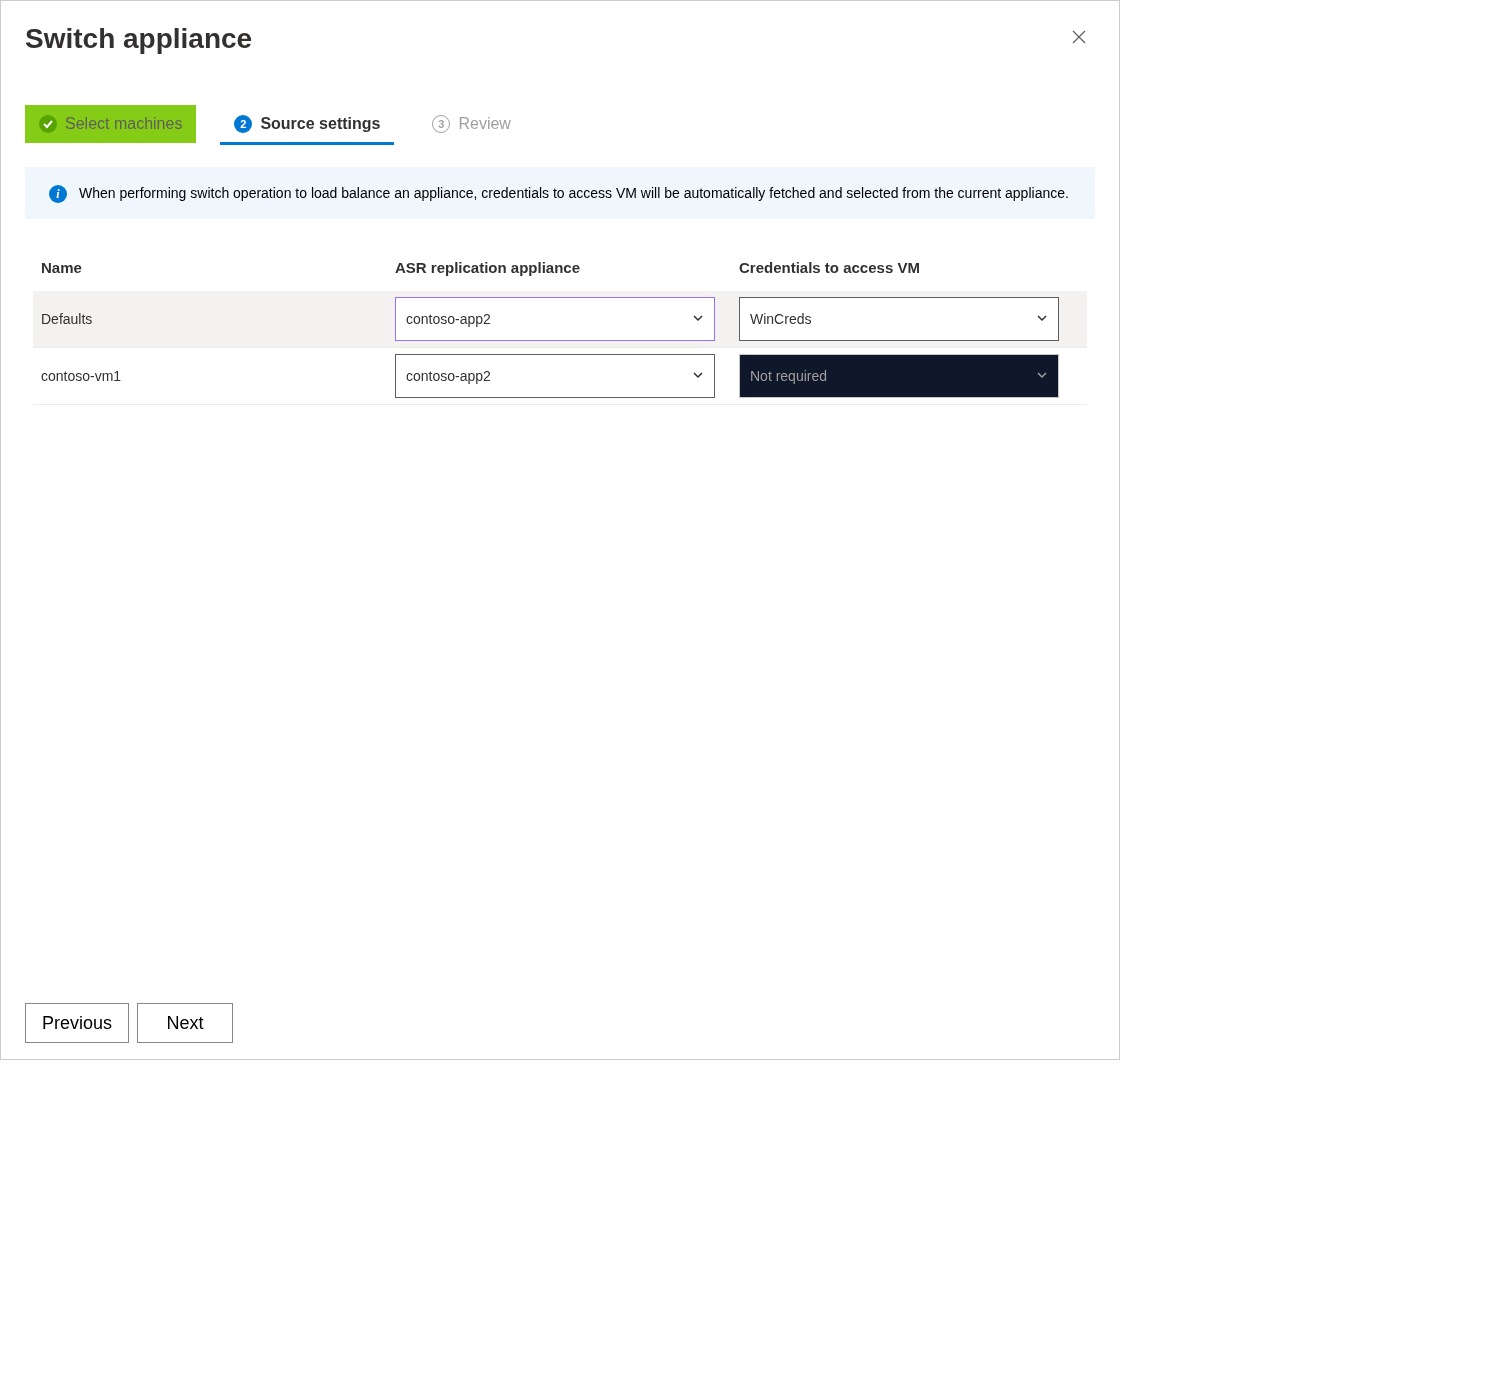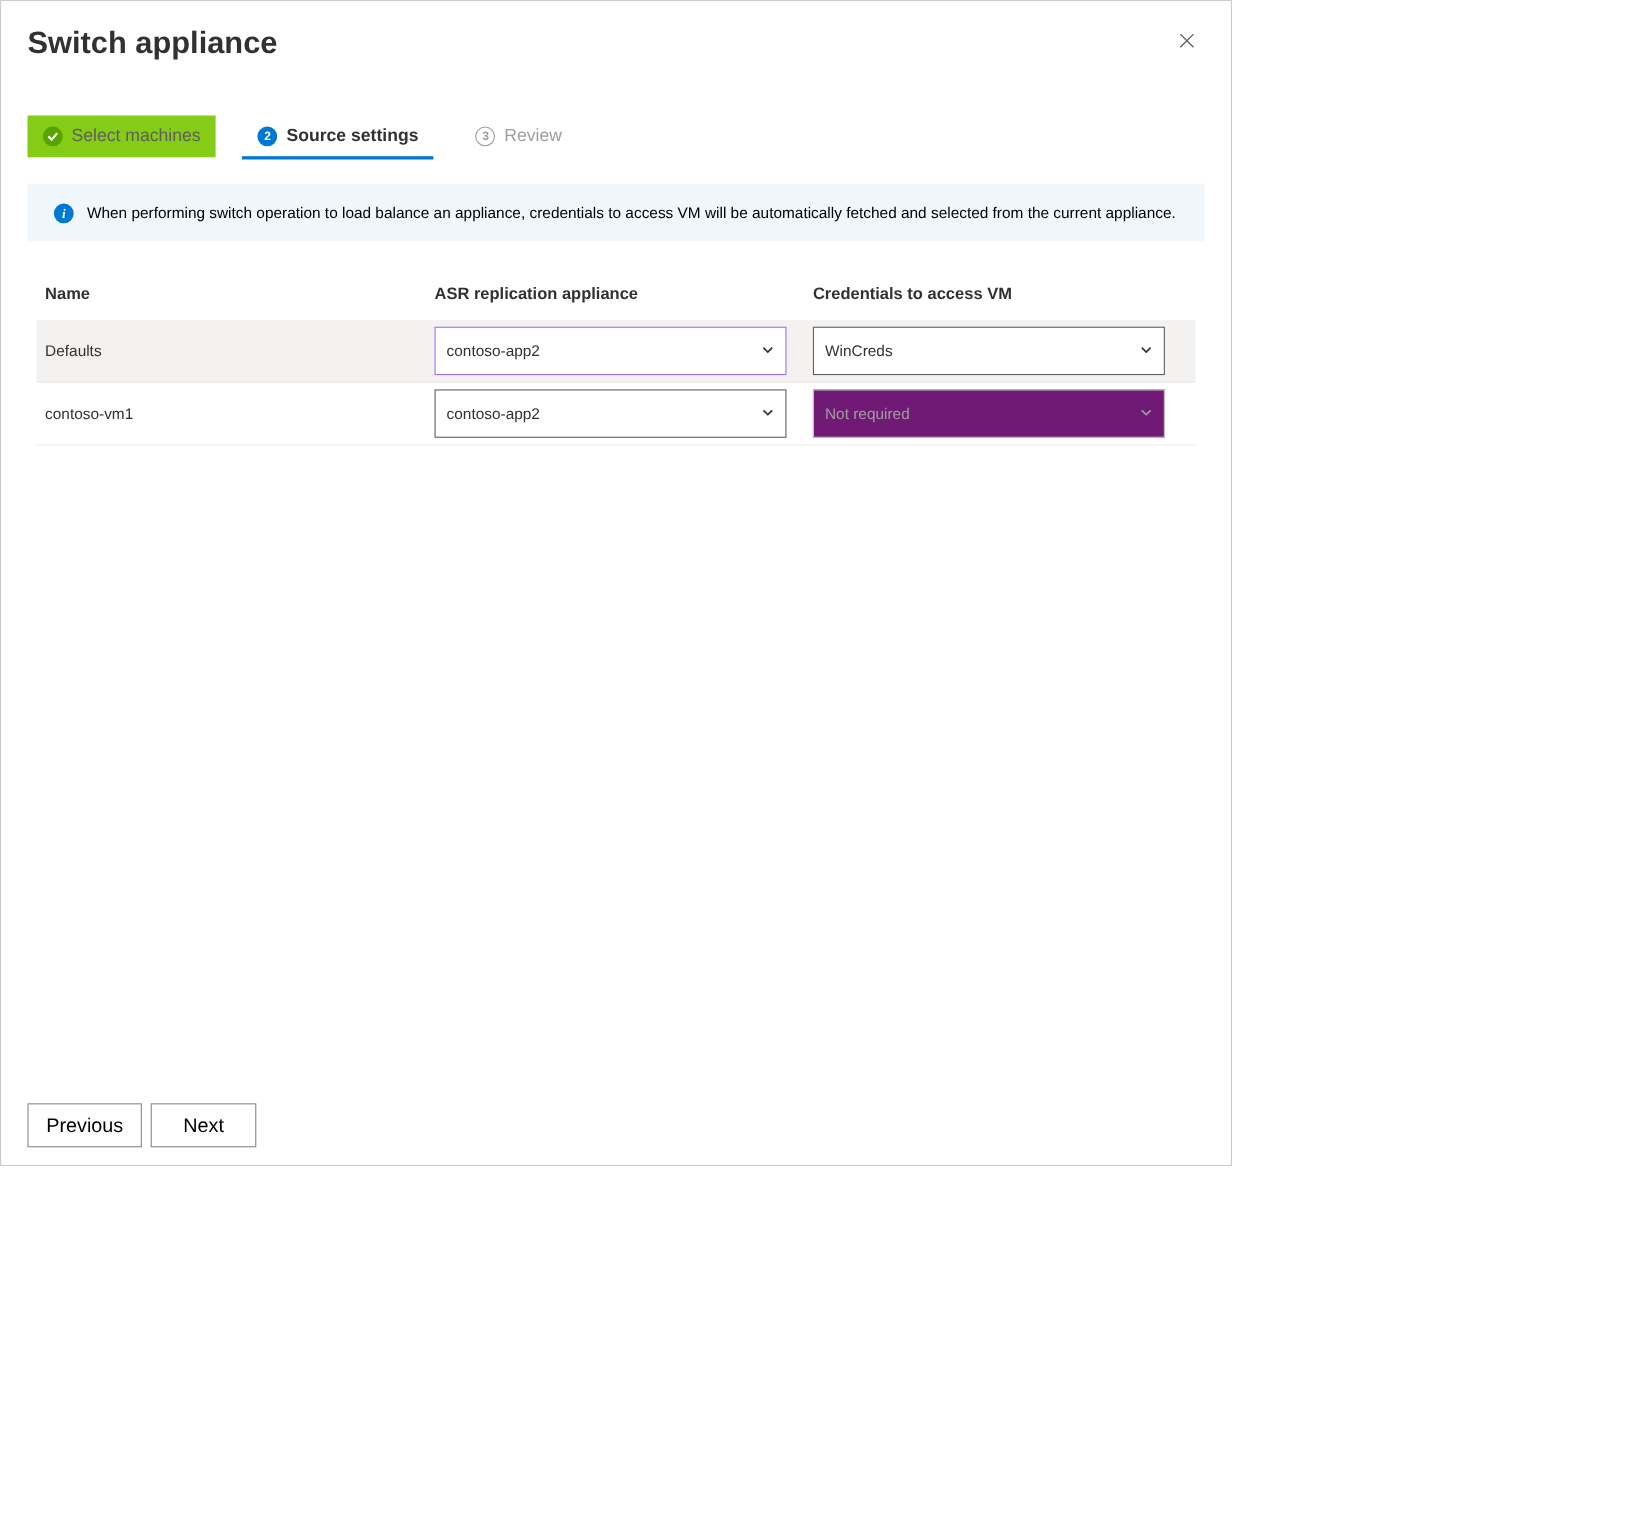--- a/index.html
+++ b/index.html
@@ -162,21 +162,21 @@
       background: #fff;
       height: 44px;
       padding: 0 10px;
       font-size: 14px;
       cursor: pointer;
     }
     .dropdown.focused {
       border-color: #9b6dff;
     }
     .dropdown.disabled {
-      background: #701a75;
+      background: #0f172a;
       border-color: #c8c6c4;
       color: #a19f9d;
       cursor: default;
     }
     .chev {
       font-size: 12px;
       color: #323130;
     }
     .dropdown.disabled .chev { color: #a19f9d; }
     .footer {

